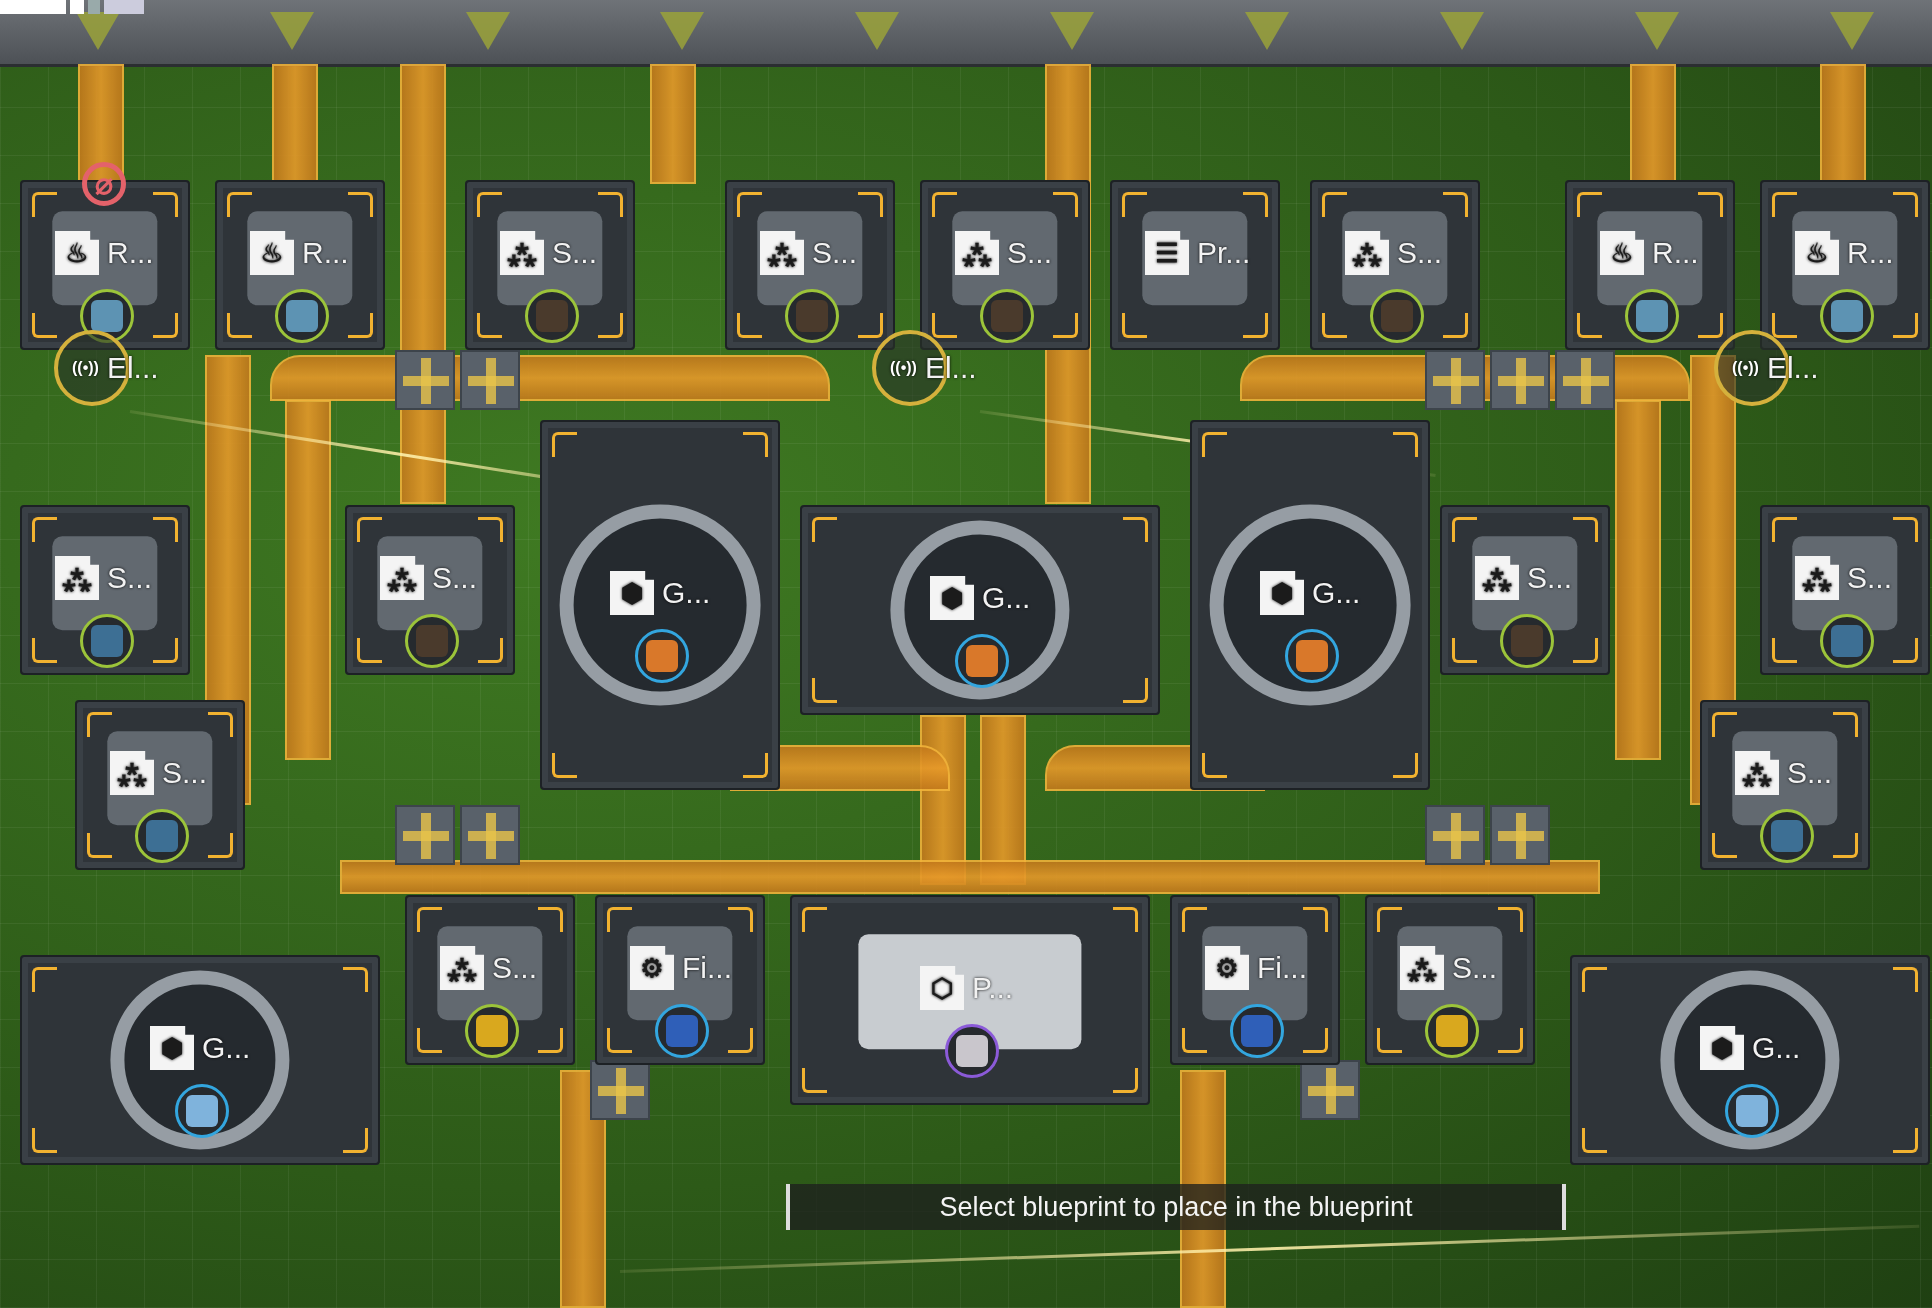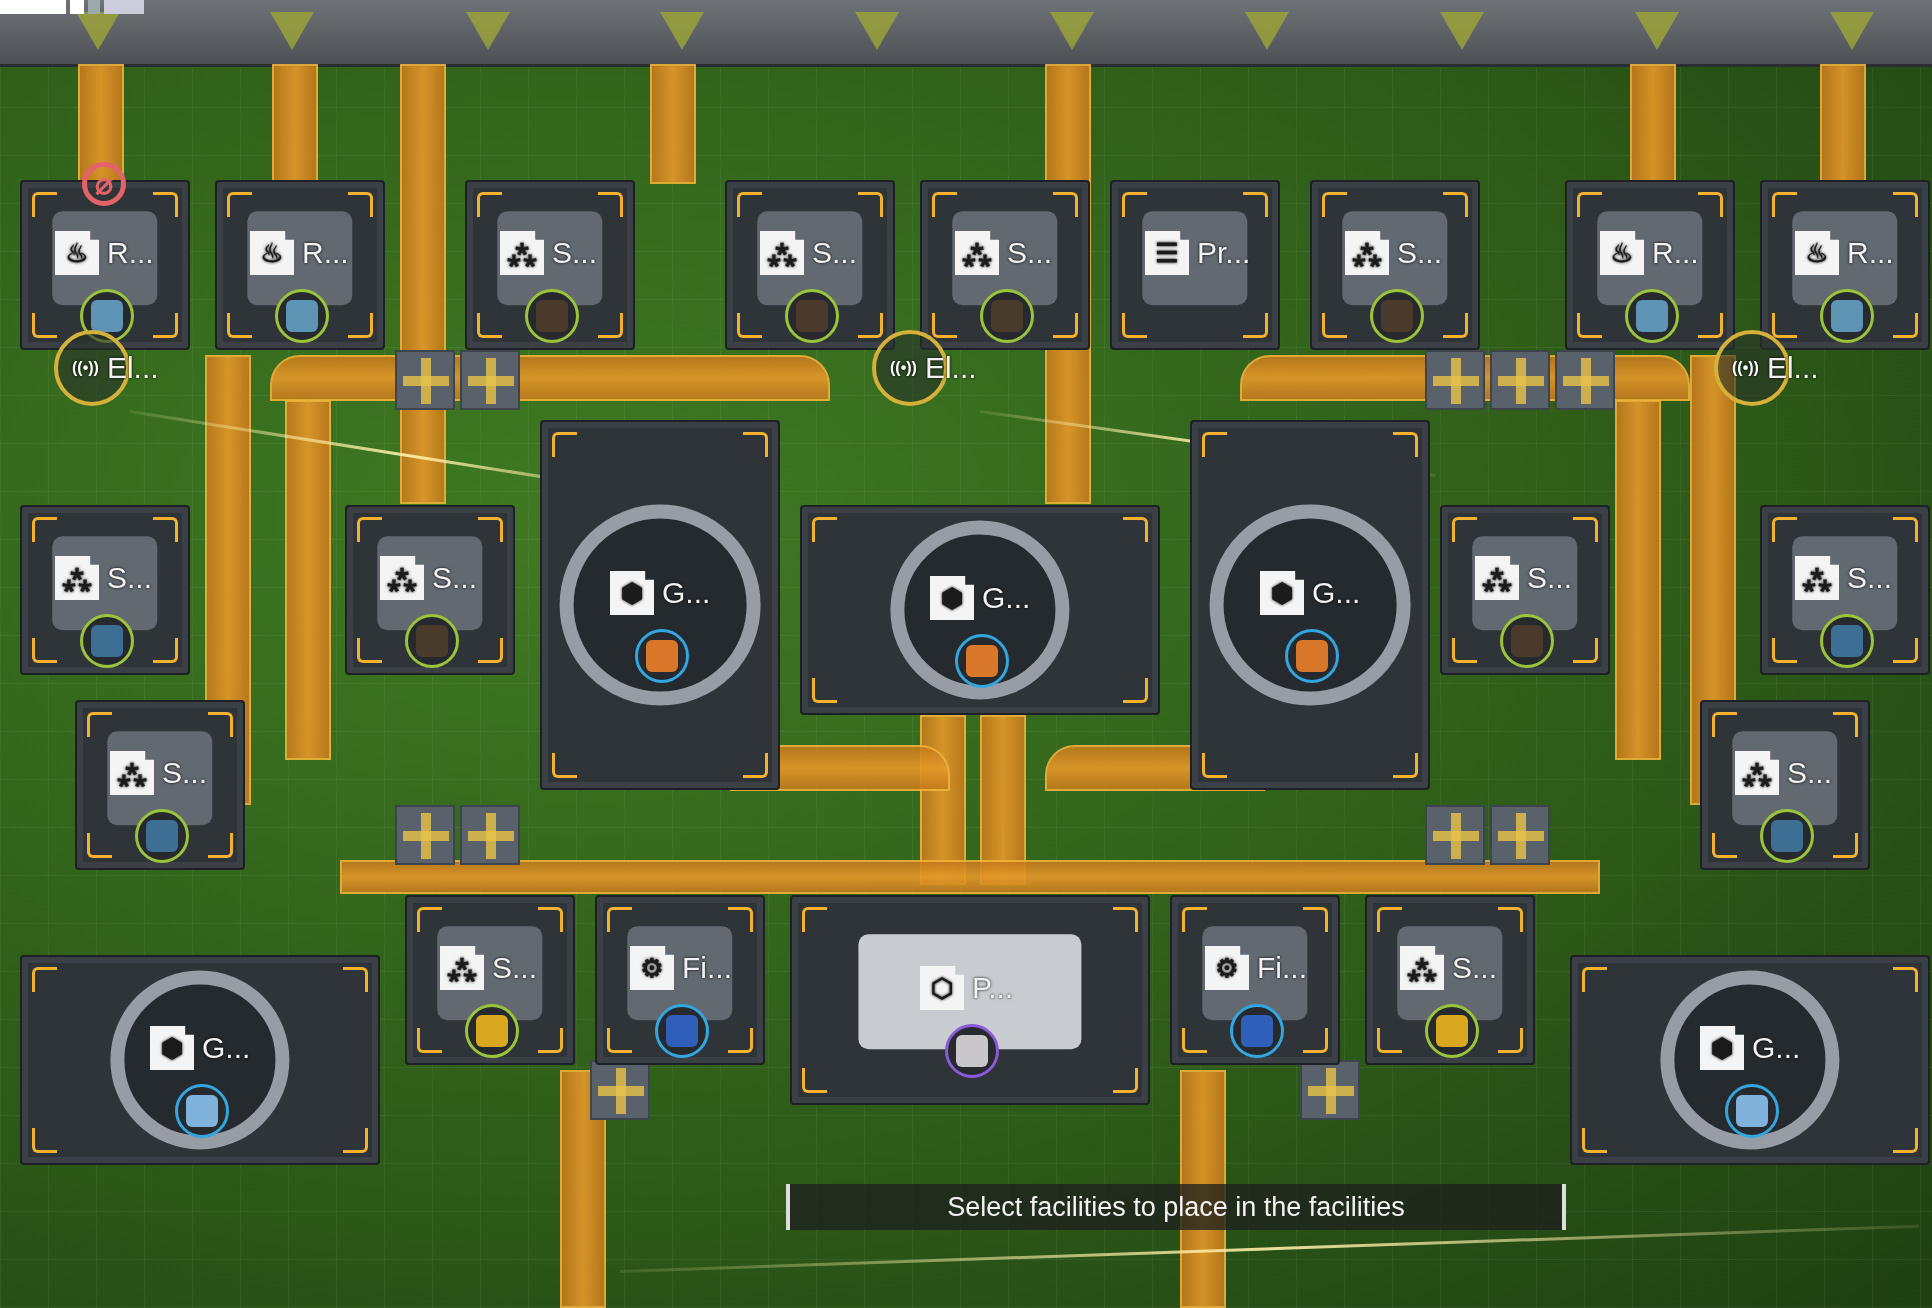--- a/index.html
+++ b/index.html
@@ -526,14 +526,14 @@
       <div class="ficon signal" style="font-size: 16px; width: auto;">((•))</div>
       <span>El...</span>
     </div>
   </div>
 
 <div class="forbid" style="left:82px;top:162px">
   <span>⌀</span>
 </div>
 
 <div class="tooltip">
-  <span>Select facilities to place in the facilities</span>
+  <span>Select blueprint to place in the blueprint</span>
 </div>
 
 </body></html>

